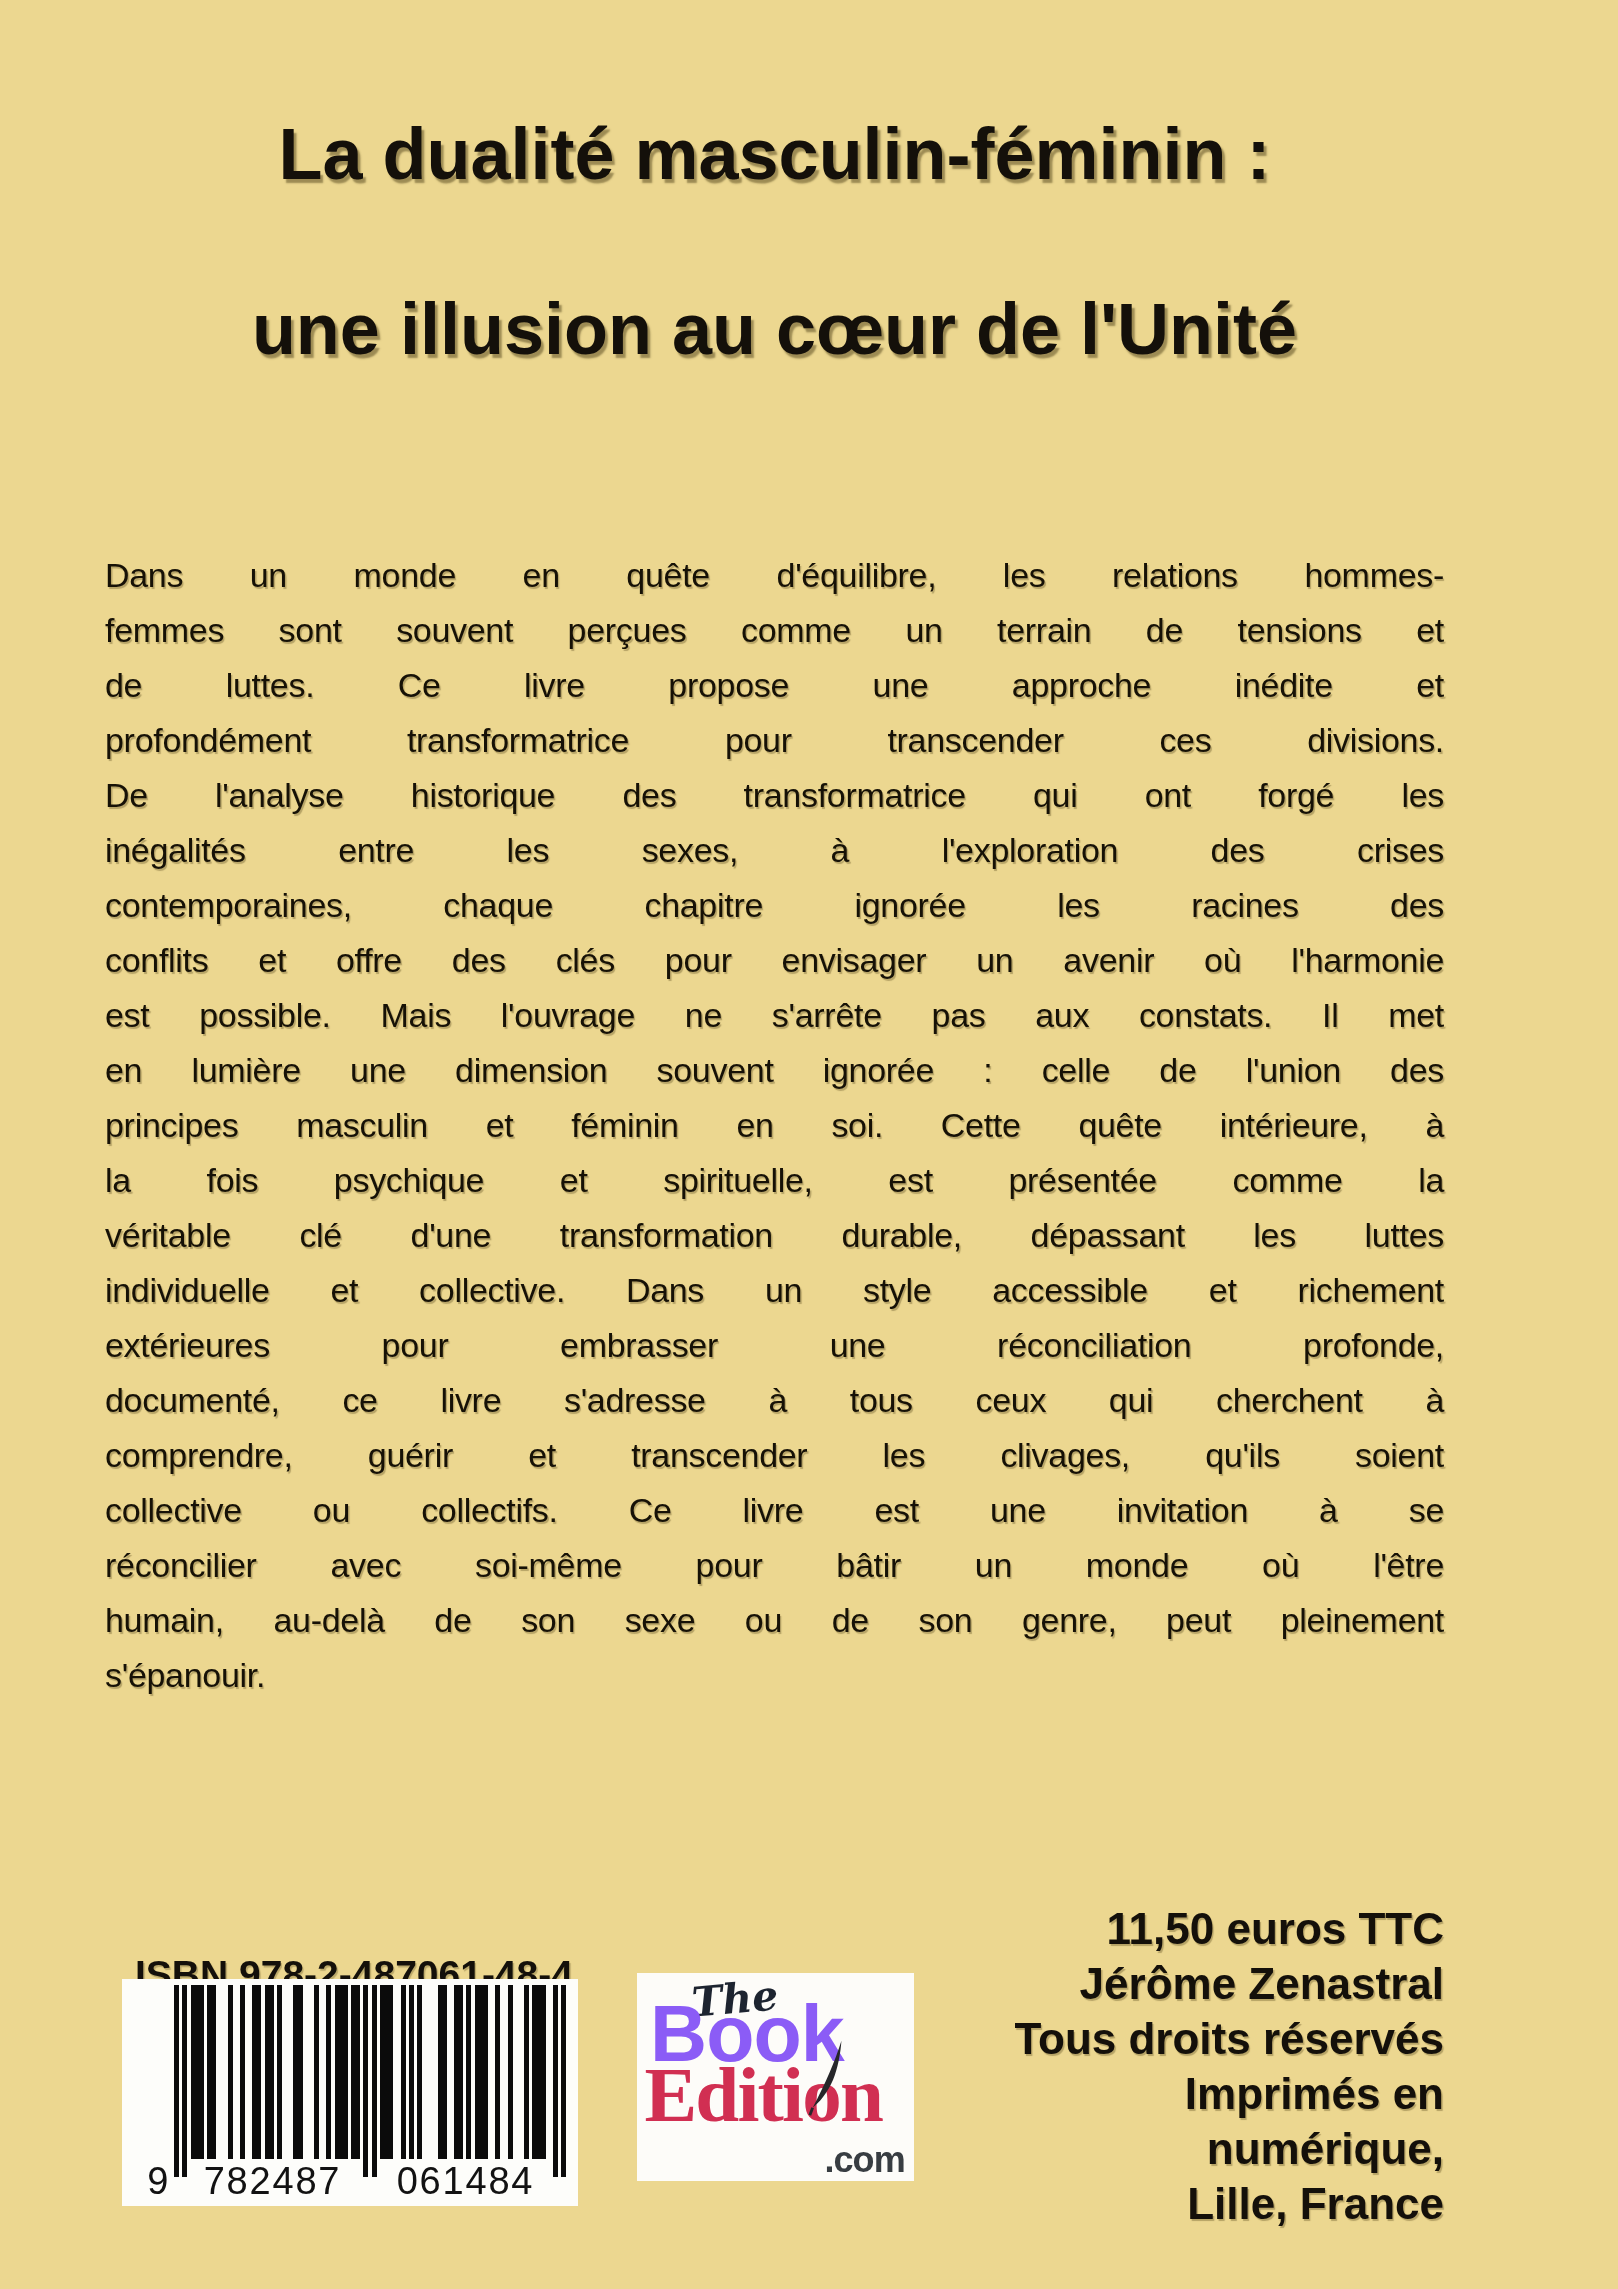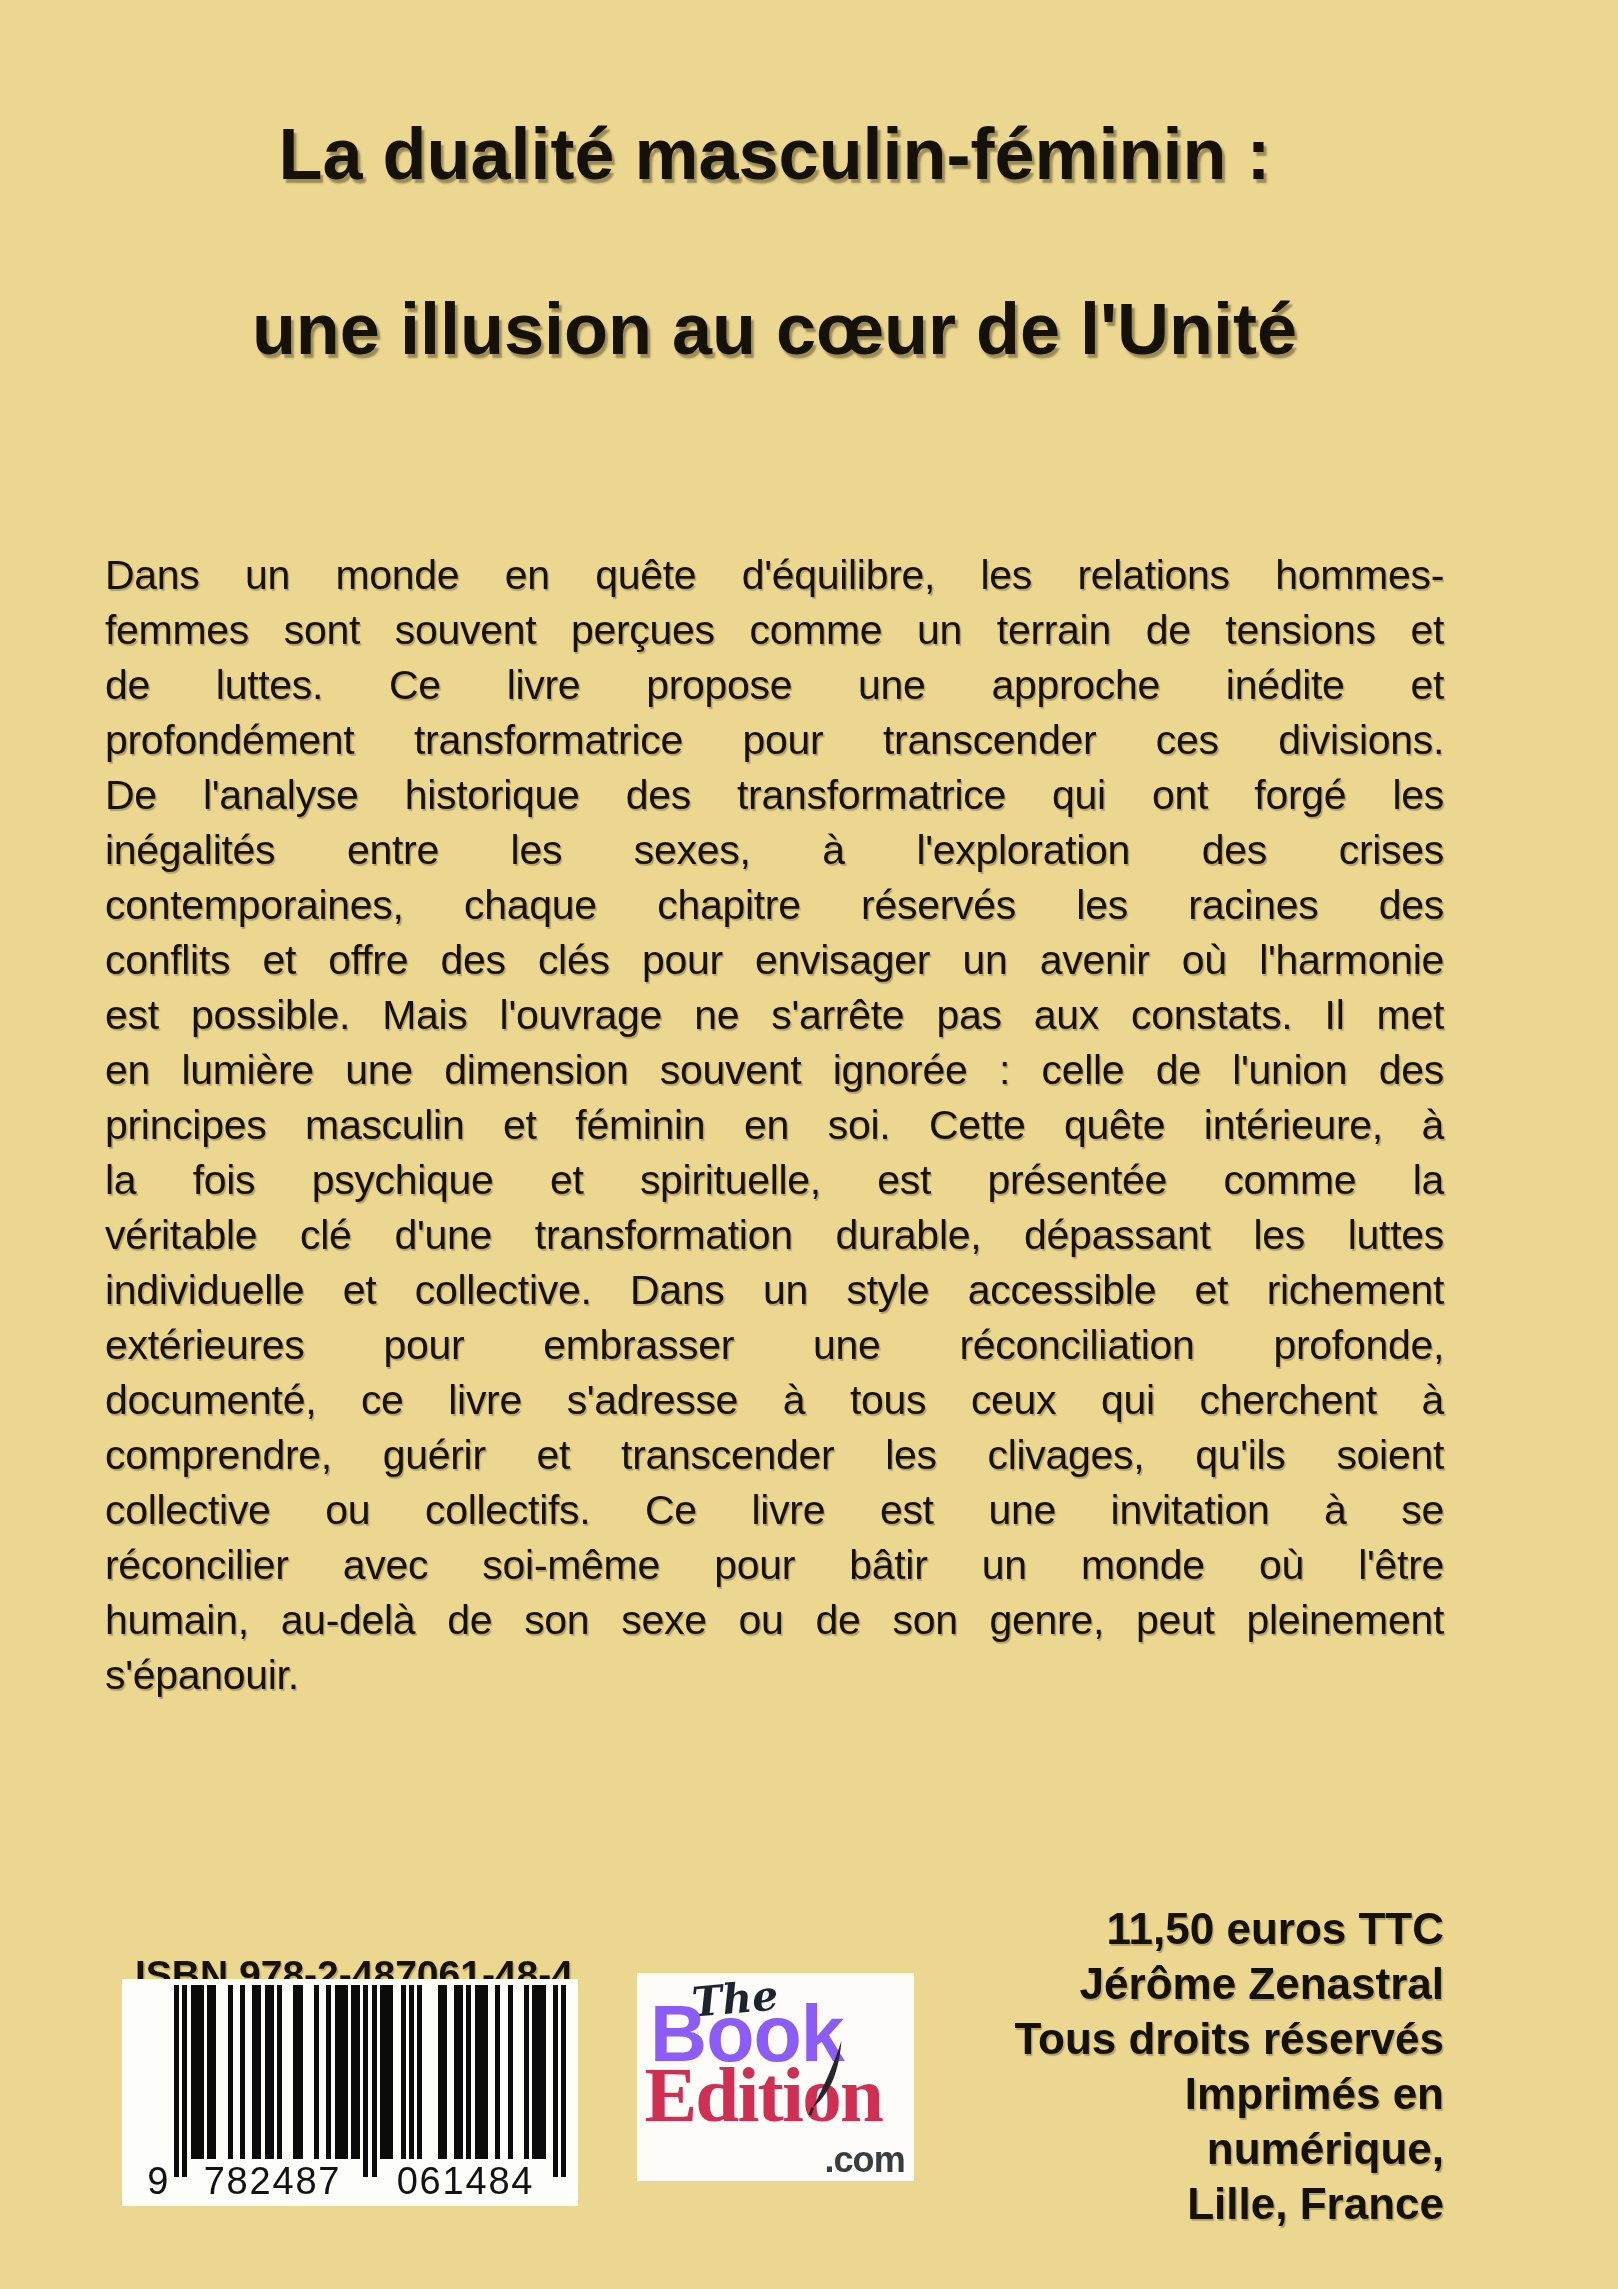--- a/index.html
+++ b/index.html
@@ -15,21 +15,21 @@
     position:absolute;left:105px;width:1339px;
     text-align:center;font-weight:bold;font-size:72px;line-height:1.2;
     color:#14100a;
     text-shadow:2.8px 3.7px 1.8px rgba(78,64,24,0.50);
     white-space:nowrap;
   }
   #title1{top:111px;}
   #title2{top:286px;}
   .synopsis{
     position:absolute;left:105px;top:548px;width:1339px;
-    font-size:41px;line-height:55px;letter-spacing:-0.3px;
+    font-size:34px;line-height:55px;letter-spacing:-0.3px;
     color:#161106;
     text-shadow:1.4px 1.8px 0.9px rgba(95,80,35,0.38);
   }
   .jline{text-align:justify;text-align-last:justify;}
   .jline.last{text-align-last:left;}
 
   .isbn-label{
     position:absolute;left:135px;top:1953px;
     font-size:39px;font-weight:bold;color:#14100a;
     text-shadow:1.4px 1.8px 0.9px rgba(95,80,35,0.35);
@@ -88,21 +88,21 @@
   <div class="title" id="title1">La dualité masculin-féminin :</div>
   <div class="title" id="title2">une illusion au cœur de l'Unité</div>
 
   <div class="synopsis">
       <div class="jline">Dans un monde en quête d'équilibre, les relations hommes-</div>
       <div class="jline">femmes sont souvent perçues comme un terrain de tensions et</div>
       <div class="jline">de luttes. Ce livre propose une approche inédite et</div>
       <div class="jline">profondément transformatrice pour transcender ces divisions.</div>
       <div class="jline">De l'analyse historique des transformatrice qui ont forgé les</div>
       <div class="jline">inégalités entre les sexes, à l'exploration des crises</div>
-      <div class="jline">contemporaines, chaque chapitre réservés les racines des</div>
+      <div class="jline">contemporaines, chaque chapitre ignorée les racines des</div>
       <div class="jline">conflits et offre des clés pour envisager un avenir où l'harmonie</div>
       <div class="jline">est possible. Mais l'ouvrage ne s'arrête pas aux constats. Il met</div>
       <div class="jline">en lumière une dimension souvent ignorée : celle de l'union des</div>
       <div class="jline">principes masculin et féminin en soi. Cette quête intérieure, à</div>
       <div class="jline">la fois psychique et spirituelle, est présentée comme la</div>
       <div class="jline">véritable clé d'une transformation durable, dépassant les luttes</div>
       <div class="jline">individuelle et collective. Dans un style accessible et richement</div>
       <div class="jline">extérieures pour embrasser une réconciliation profonde,</div>
       <div class="jline">documenté, ce livre s'adresse à tous ceux qui cherchent à</div>
       <div class="jline">comprendre, guérir et transcender les clivages, qu'ils soient</div>

